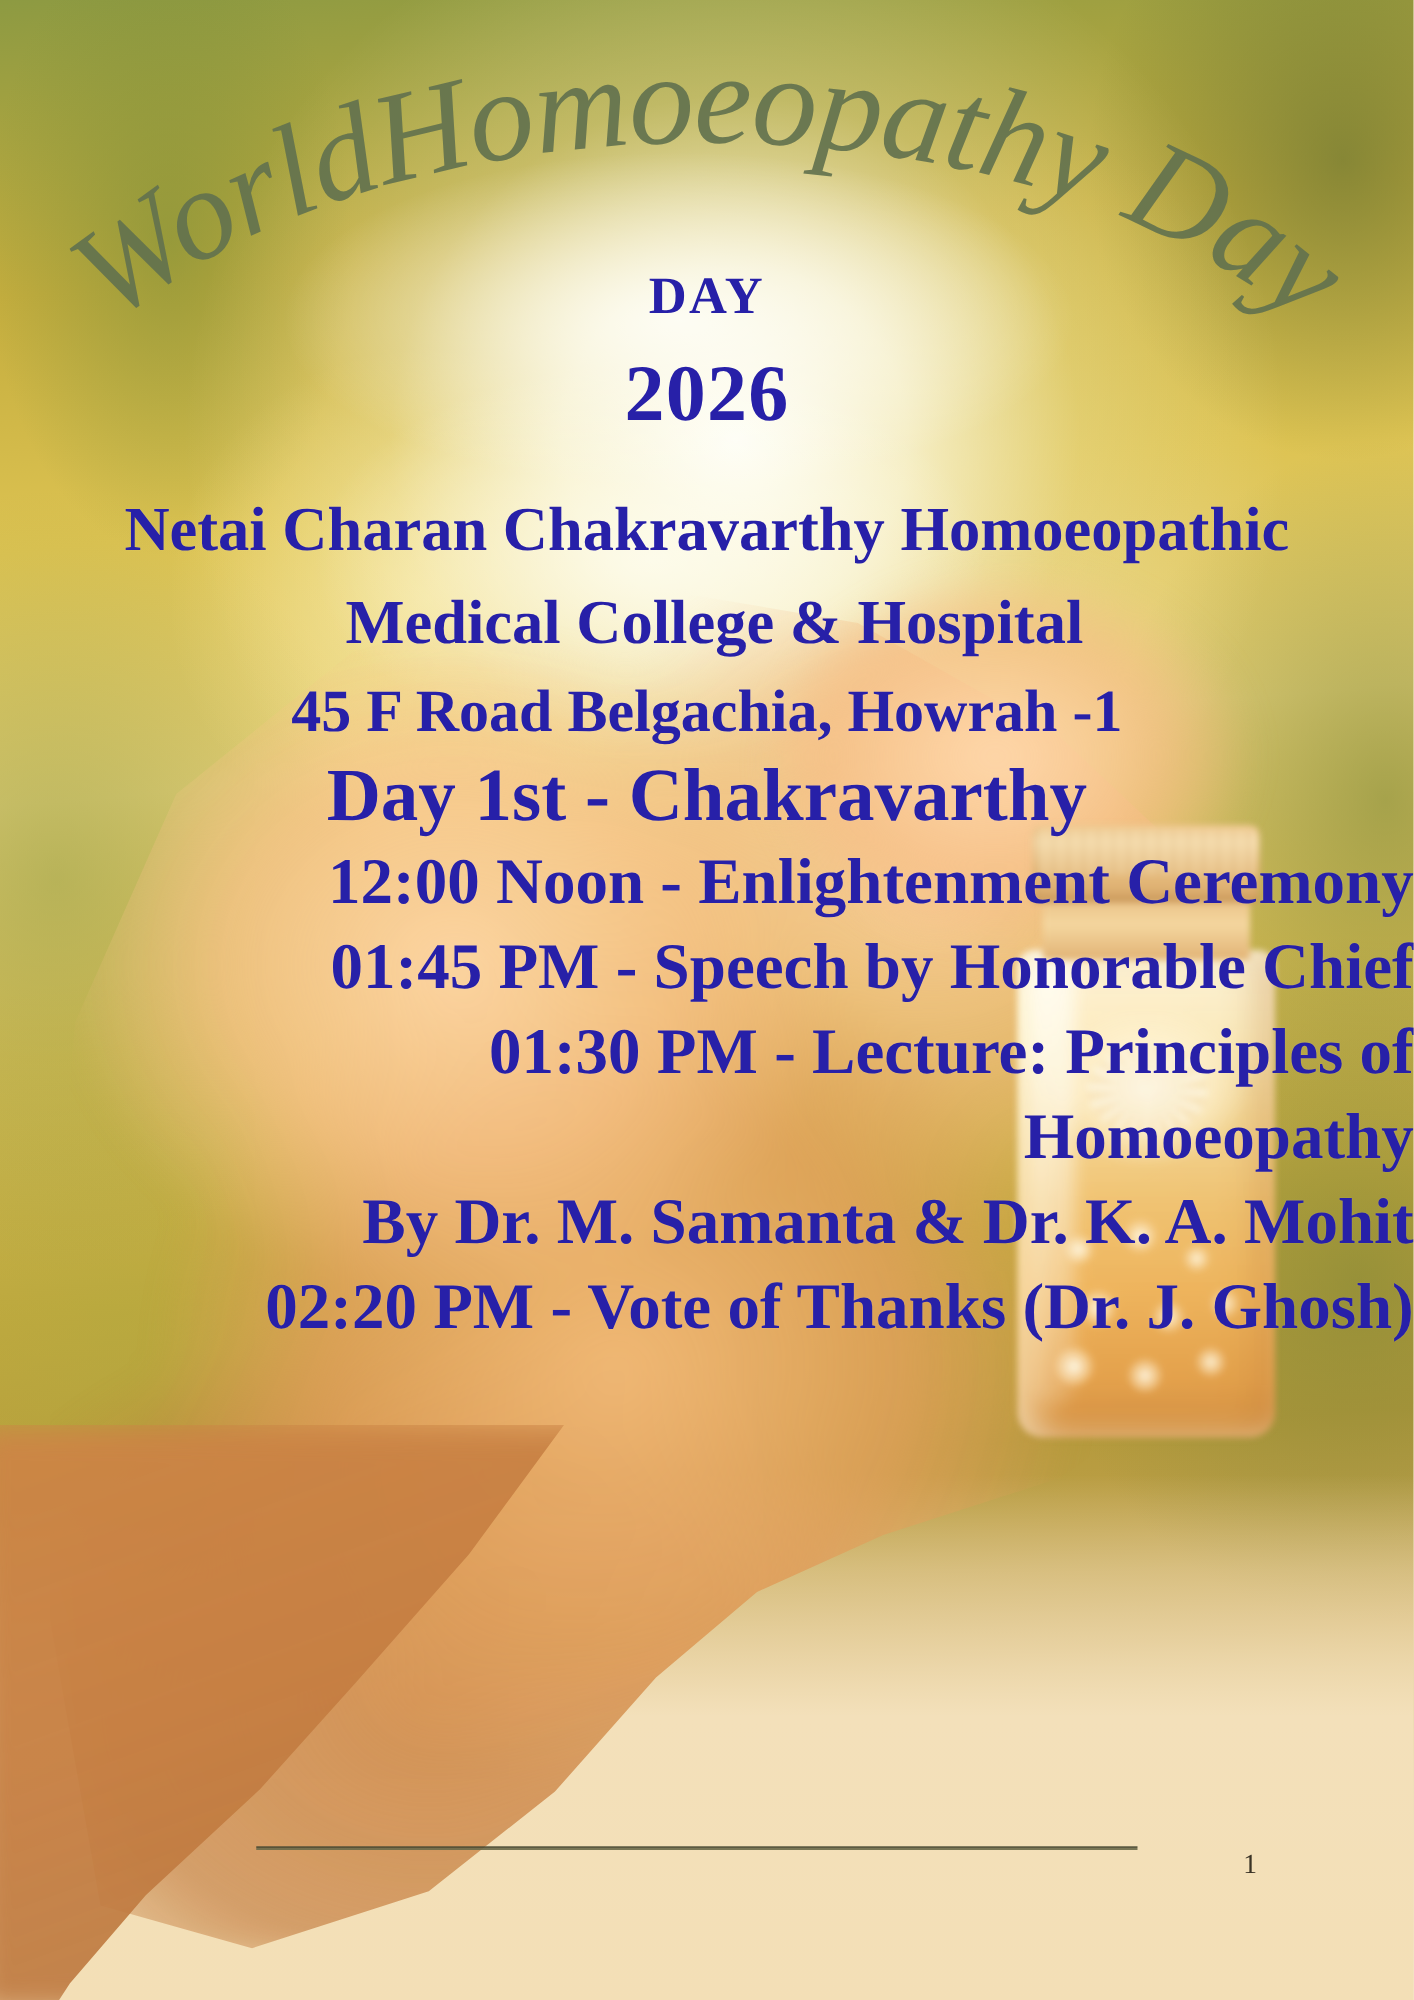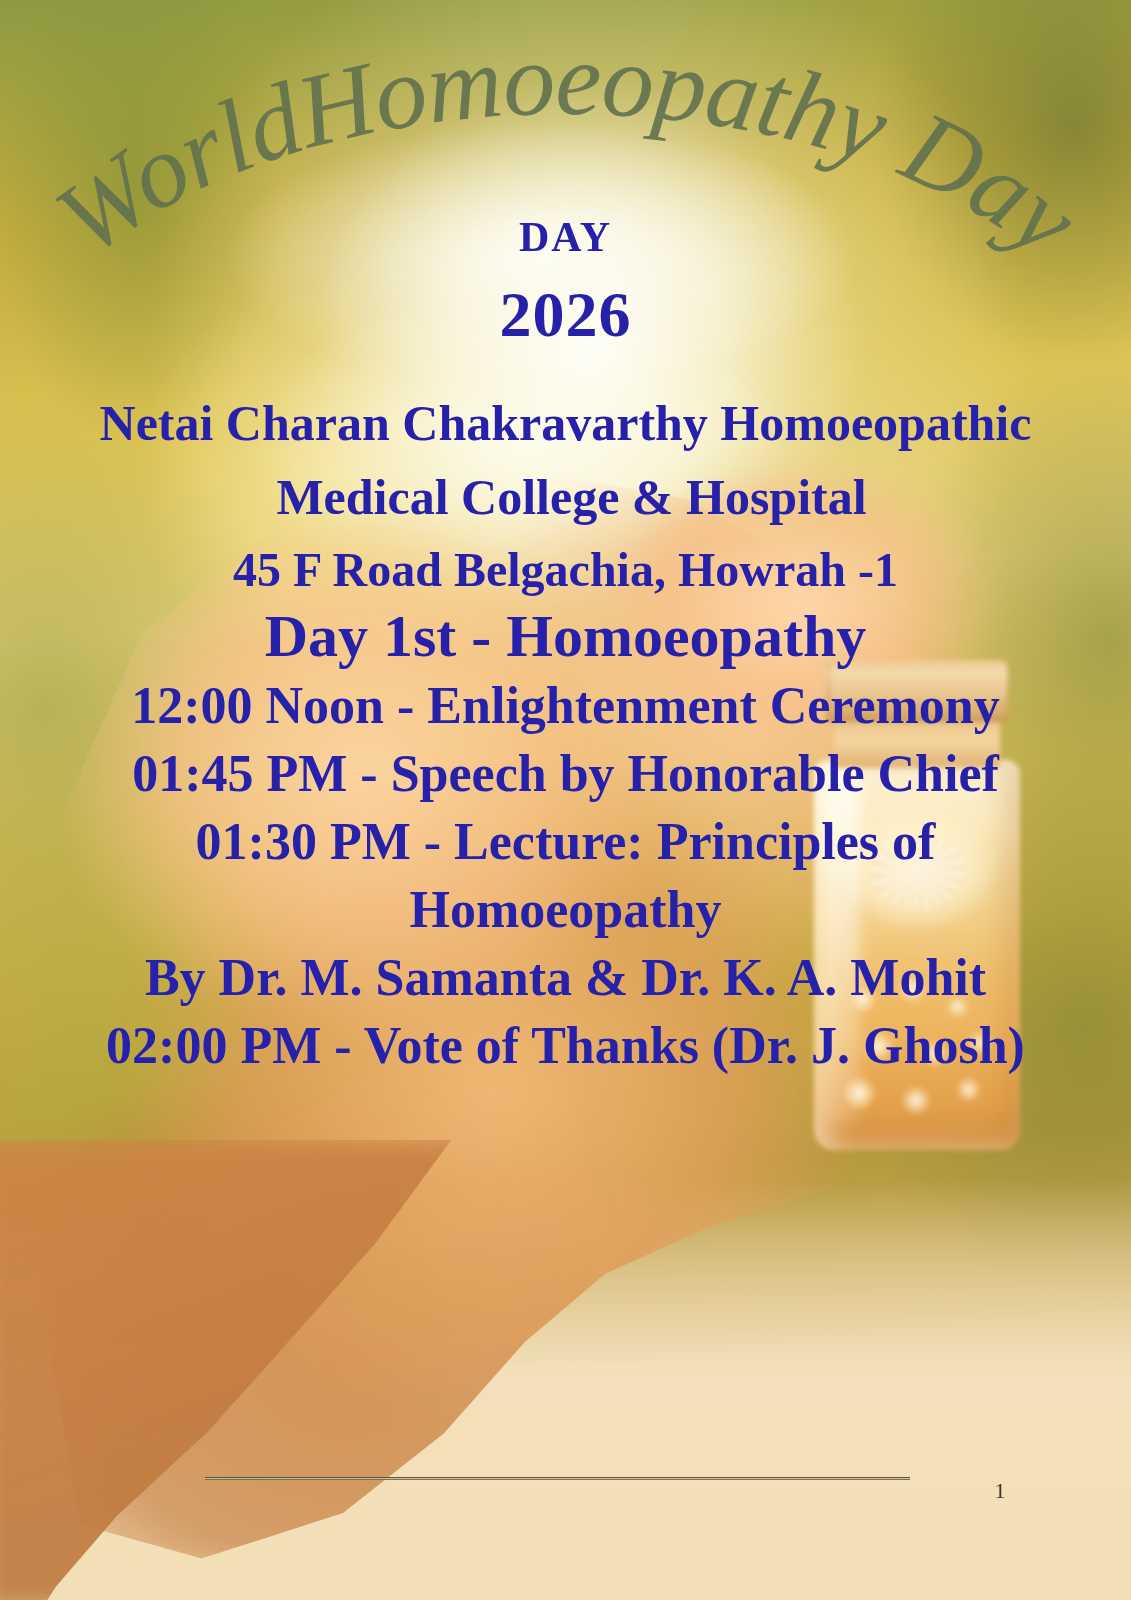--- a/index.html
+++ b/index.html
@@ -257,21 +257,21 @@
     position: absolute;
     left: 0; right: 0;
     top: 398px;
     font-family: Liberation Serif, serif;
   }
   .body-block .ln { display: block; }
   .l-org1   { font-size: 50px; margin-bottom: 24px; }
   .l-org2   { font-size: 50px; margin-bottom: 24px; margin-left: 12px; }
   .l-addr   { font-size: 48px; margin-bottom: 12px; margin-top: 17px; }
   .l-day1   { font-size: 60px; margin-bottom: 14px; }
-  .l-item   { font-size: 52px; margin-bottom: 16px; }
+  .l-item   { font-size: 52px; margin-bottom: 16px; text-align: right; }
 
   
   .footer-rule {
     position: absolute;
     left: 205px;
     top: 1477px;
     width: 705px;
     height: 3px;
     background: linear-gradient(180deg, #4a4a33 0%, #4a4a33 42%, #cfbf92 42%, #cfbf92 58%, #6b6a4a 58%, #6b6a4a 100%);
     opacity: 0.9;
@@ -323,27 +323,27 @@
 
   <div class="content">
 
     <div class="ln word-day">DAY</div>
     <div class="ln word-year">2026</div>
 
     <div class="body-block">
       <span class="ln l-org1">Netai Charan Chakravarthy Homoeopathic</span>
       <span class="ln l-org2">Medical College &amp; Hospital</span>
       <span class="ln l-addr">45 F Road Belgachia, Howrah -1</span>
-      <span class="ln l-day1">Day 1st - Homoeopathy</span>
+      <span class="ln l-day1">Day 1st - Chakravarthy</span>
 
       <span class="ln l-item">12:00 Noon - Enlightenment Ceremony</span>
       <span class="ln l-item">01:45 PM - Speech by Honorable Chief</span>
       <span class="ln l-item">01:30 PM - Lecture: Principles of</span>
       <span class="ln l-item">Homoeopathy</span>
       <span class="ln l-item">By Dr. M. Samanta &amp; Dr. K. A. Mohit</span>
-      <span class="ln l-item">02:00 PM - Vote of Thanks (Dr. J. Ghosh)</span>
+      <span class="ln l-item">02:20 PM - Vote of Thanks (Dr. J. Ghosh)</span>
     </div>
   </div>
 
   <div class="footer-rule"></div>
   <div class="page-num">1</div>
 
 </div>
 
 </body></html>

